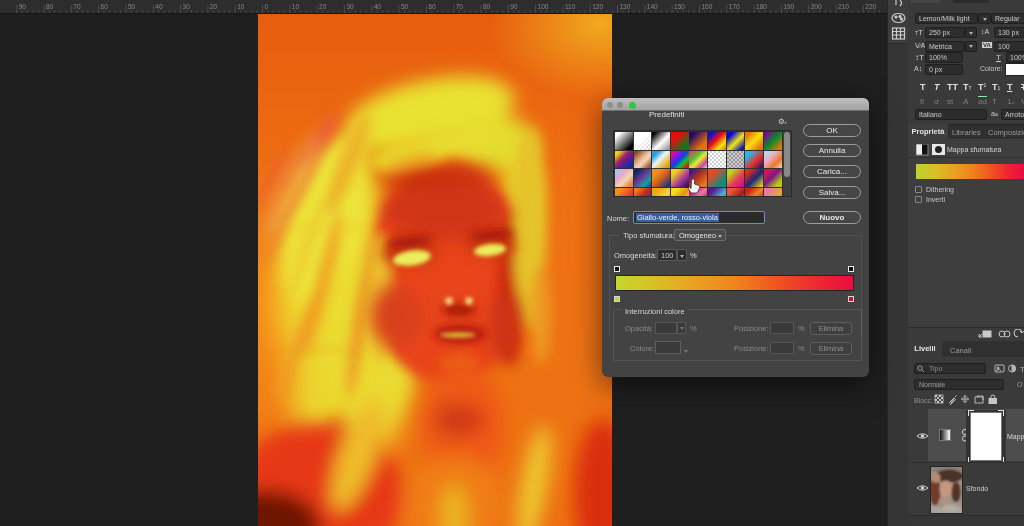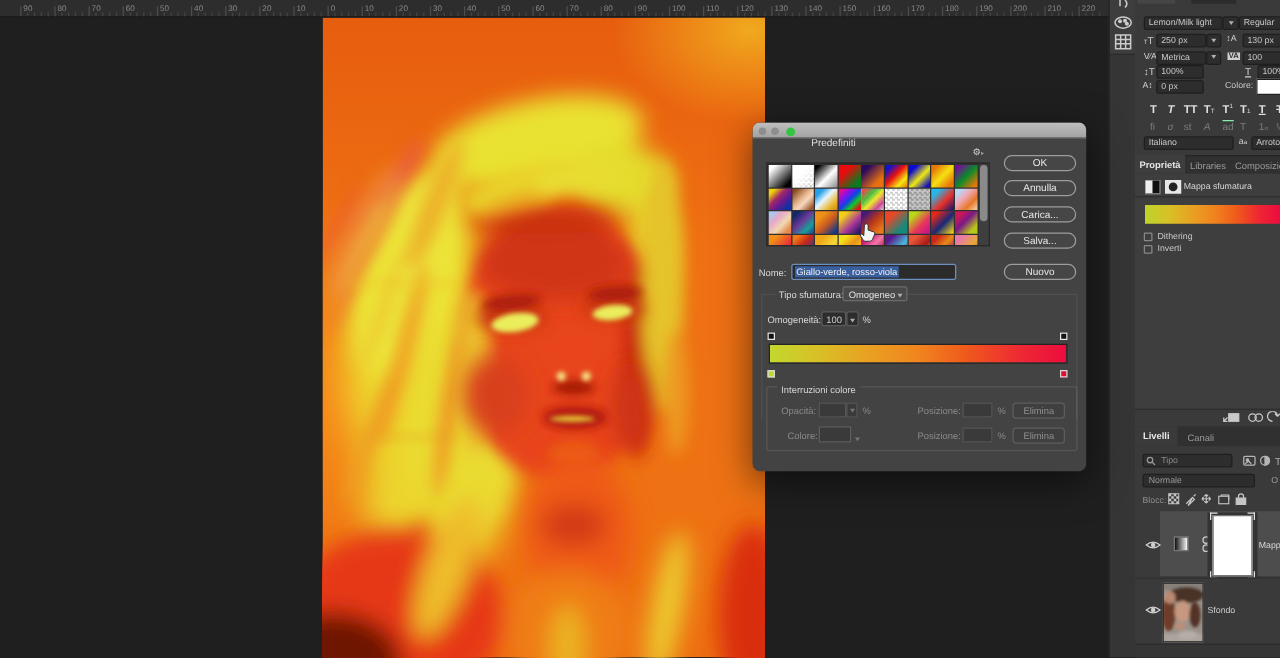--- a/index.html
+++ b/index.html
@@ -538,21 +538,21 @@
         <div class="abs" style="left:169px;top:0px;width:8px;height:65px;background:#3f3f3f;"></div>
         <div class="abs" style="left:170px;top:1px;width:6px;height:45px;background:#8a8a8a;border-radius:3px;"></div>
       </div>
       <svg class="abs" style="left:85px;top:80px" width="14" height="16" viewBox="0 0 14 16">
 <path d="M5 1.5 C6 0.5 7.5 1 7.5 2.5 L7.5 6 L12 7.5 C13 8 13 9 12.5 10 L11 13.5 C10.5 14.5 9.5 15 8.5 15 L5.5 15 C4.5 15 3.8 14.5 3.3 13.7 L1 10 L2.5 9 L4 10.5 L4.5 3 C4.5 2.2 4.6 1.9 5 1.5 Z" fill="#f5f5f5" stroke="#333" stroke-width="0.8"></path>
       </svg>
       <div class="pillbtn" style="left:201px;top:26px;width:58px;">OK</div>
       <div class="pillbtn" style="left:201px;top:46px;width:58px;">Annulla</div>
       <div class="pillbtn" style="left:201px;top:67px;width:58px;">Carica...</div>
       <div class="pillbtn" style="left:201px;top:88px;width:58px;">Salva...</div>
-      <div class="pillbtn" style="left:201px;top:113px;width:58px;">Nuovo</div>
+      <div class="pillbtn" style="left:201px;top:113px;width:58px;font-weight:bold;">Nuovo</div>
       <div class="abs" style="left:5px;top:116px;color:#d9d9d9;">Nome:</div>
       <div class="abs" style="left:31px;top:112.5px;width:132px;height:13px;background:#2b2b2b;border:1px solid #6a8fc0;border-radius:2px;">
         <span style="position:absolute;left:2px;top:1.5px;background:#3a5f9e;color:#f0f0f0;font-size:7.5px;padding:0 1px;">Giallo-verde, rosso-viola</span>
       </div>
       <div class="abs" style="left:7px;top:137px;width:253px;height:100px;border:1px solid rgba(255,255,255,0.07);border-bottom:none;"></div>
       <div class="abs" style="left:18px;top:133px;background:#434343;padding:0 3px;color:#d9d9d9;">Tipo sfumatura:</div>
       <div class="abs" style="left:72px;top:131px;width:52px;height:12px;background:#4a4a4a;border:1px solid #6b6b6b;border-radius:2px;color:#e4e4e4;line-height:11px;padding-left:4px;">Omogeneo <i class="tri"></i></div>
       <div class="abs" style="left:12px;top:153px;color:#d9d9d9;">Omogeneità:</div>
       <div class="abs fld" style="left:55px;top:151px;width:20px;height:12px;line-height:11px;padding-left:3px;border-color:#5a5a5a;">100</div>
       <div class="abs fld" style="left:75px;top:151px;width:10px;height:12px;line-height:11px;text-align:center;border-color:#5a5a5a;padding-left:0;"><i class="tri"></i></div>

